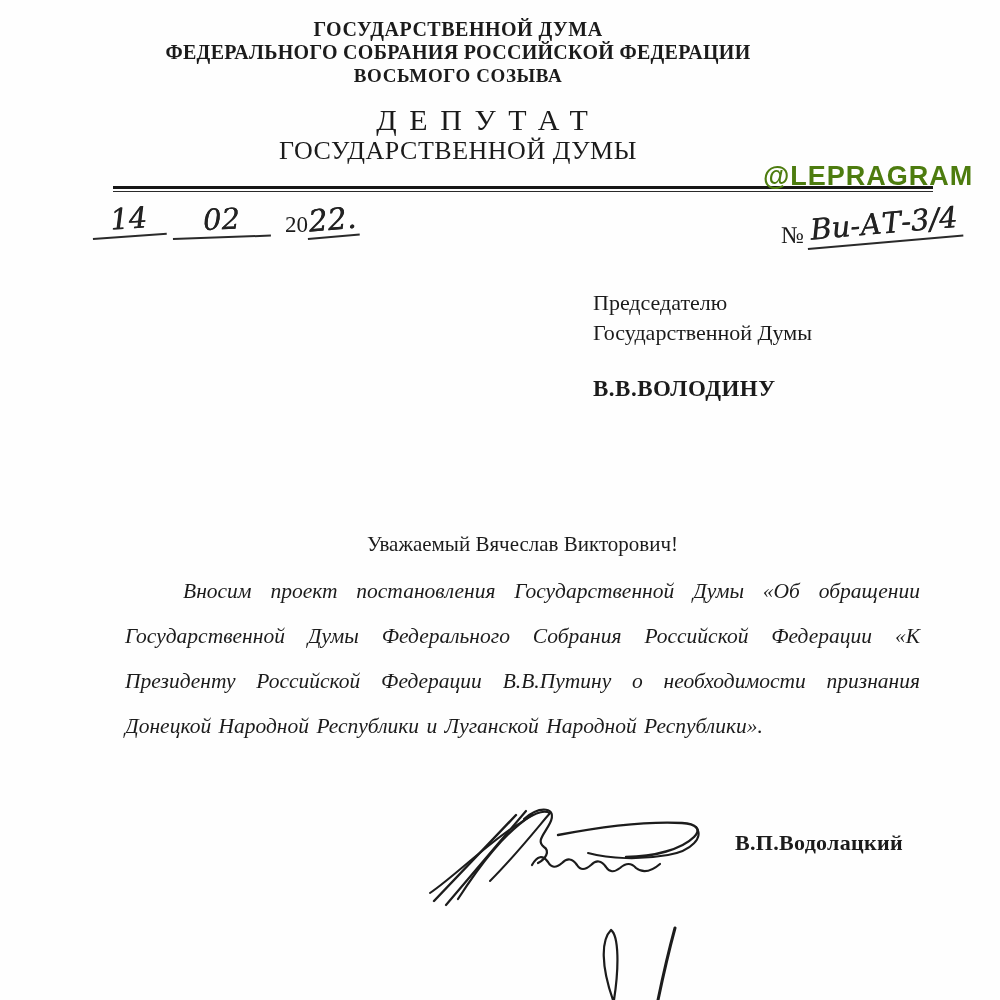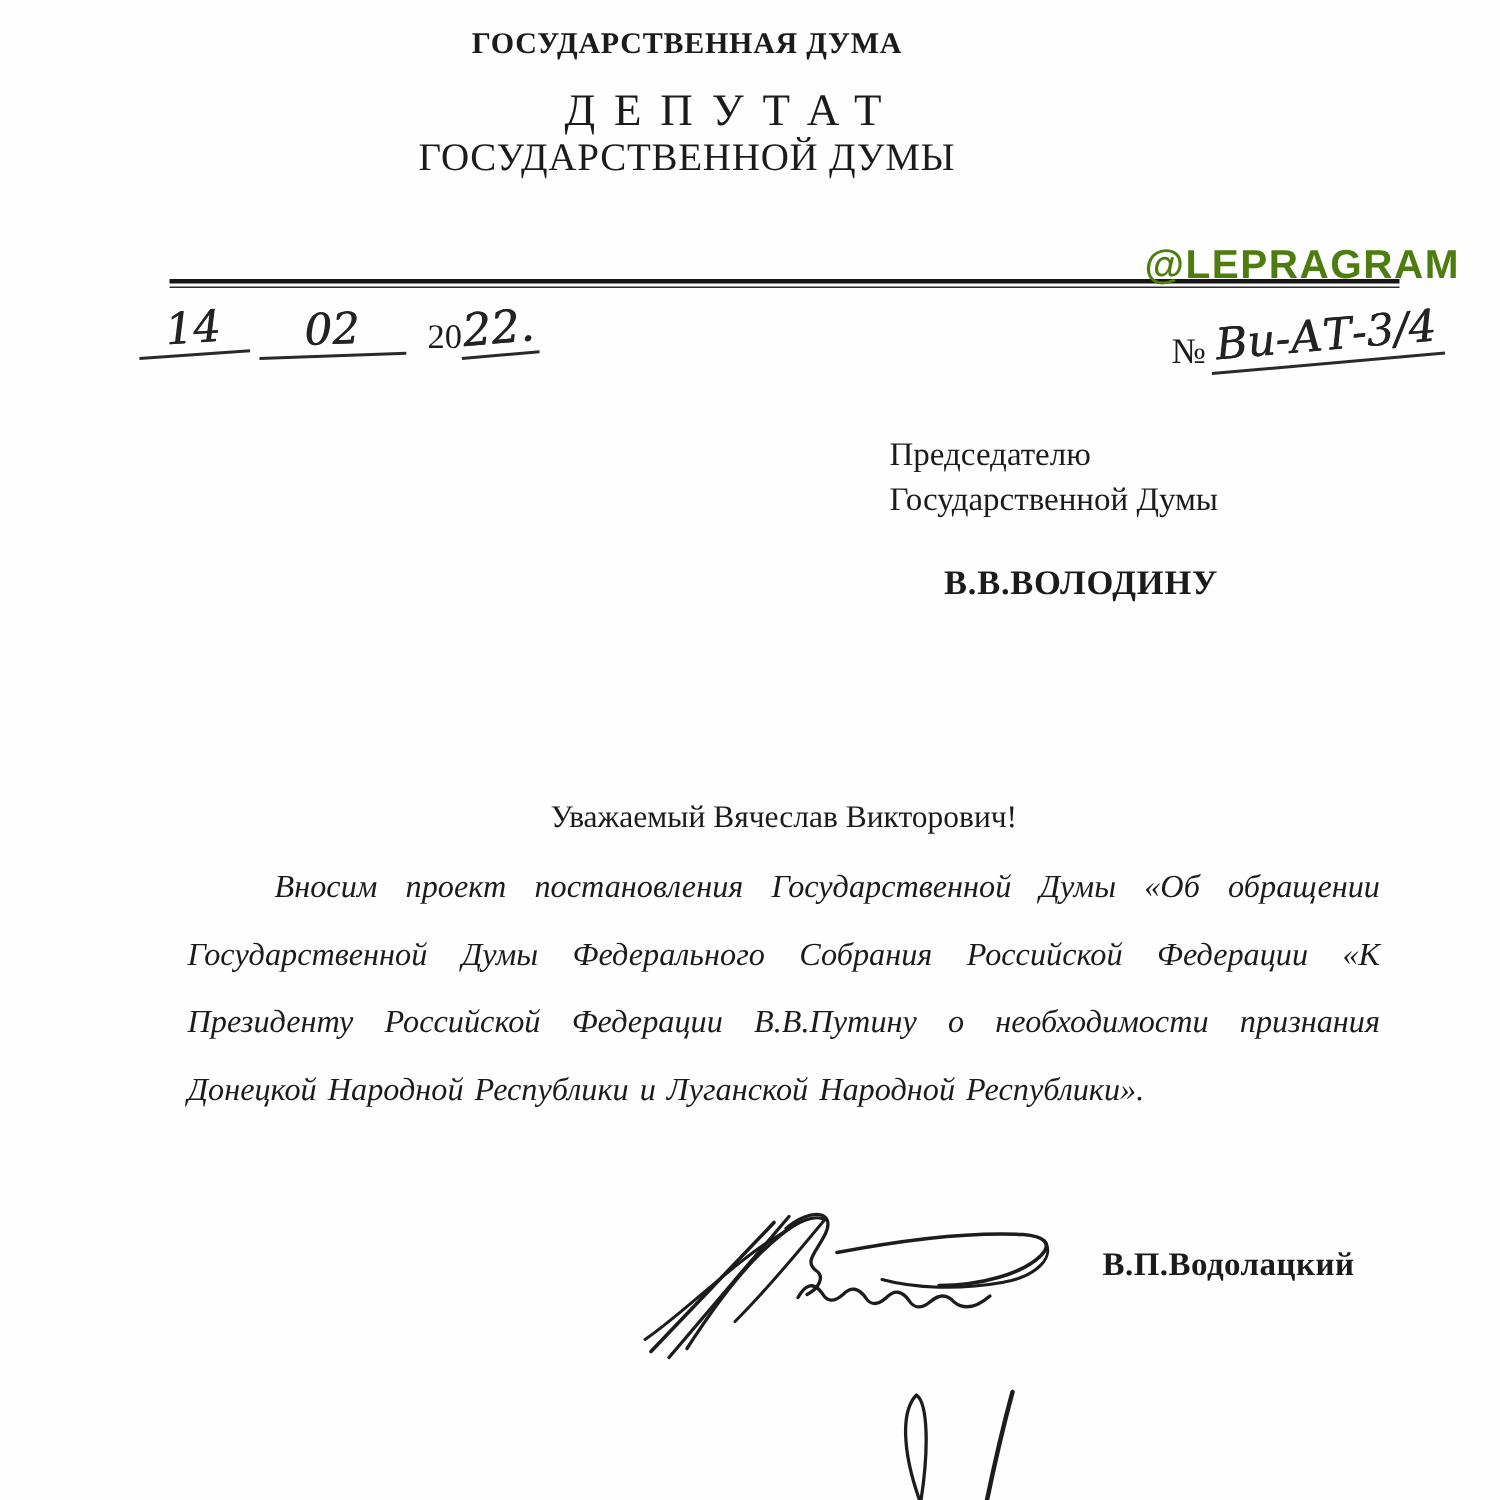--- a/index.html
+++ b/index.html
@@ -99,21 +99,21 @@
     margin-left: 4px; padding: 0 4px 1px 4px;
     border-bottom: 2px solid #2a2a2a;
     font-size: 29px; line-height: 33px;
     white-space: nowrap;
     transform: rotate(-5deg); transform-origin: bottom left;
   }
 
   
   .recipient { position: absolute; top: 288px; left: 593px; }
   .recipient-line { font-size: 22px; line-height: 30px; }
-  .recipient-name { margin-top: 28px; font-size: 23px; font-weight: bold; letter-spacing: 0.5px; text-align: right; }
+  .recipient-name { margin-top: 28px; font-size: 23px; font-weight: bold; letter-spacing: 0.5px; }
 
   
   .salutation {
     position: absolute;
     top: 532px; left: 125px; width: 795px;
     text-align: center;
     font-size: 21px; font-weight: normal;
   }
   .body-paragraph {
     position: absolute;
@@ -135,21 +135,23 @@
   .bottom-strokes { position: absolute; top: 924px; left: 583px; width: 115px; height: 76px; }
 
   svg path { fill: none; stroke: #1c1c1c; stroke-linecap: round; stroke-linejoin: round; }
 </style>
 </head>
 <body>
 
 <div class="page">
 
   <div class="letterhead">
-    <div class="lh-line1">ГОСУДАРСТВЕННАЯ ДУМА</div>
+    <div class="lh-line1">ГОСУДАРСТВЕННОЙ ДУМА</div>
+    <div class="lh-line2">ФЕДЕРАЛЬНОГО СОБРАНИЯ РОССИЙСКОЙ ФЕДЕРАЦИИ</div>
+    <div class="lh-line3">ВОСЬМОГО СОЗЫВА</div>
     <div class="lh-title">ДЕПУТАТ</div>
     <div class="lh-subtitle">ГОСУДАРСТВЕННОЙ ДУМЫ</div>
   </div>
 
   <div class="watermark">@LEPRAGRAM</div>
 
   <div class="rule"></div>
 
   <div class="ref-row">
     <div class="date-group">

